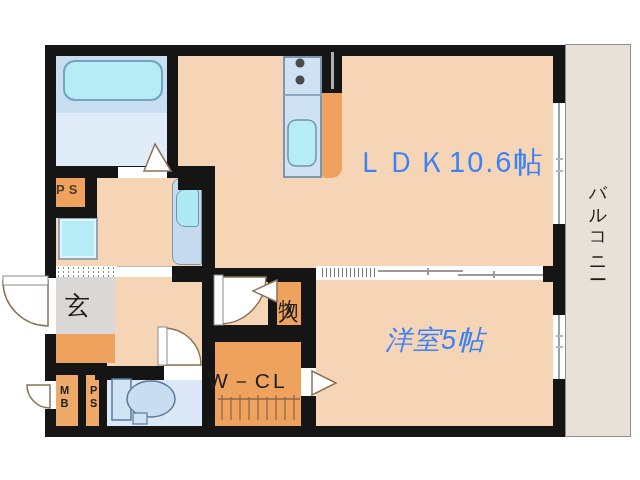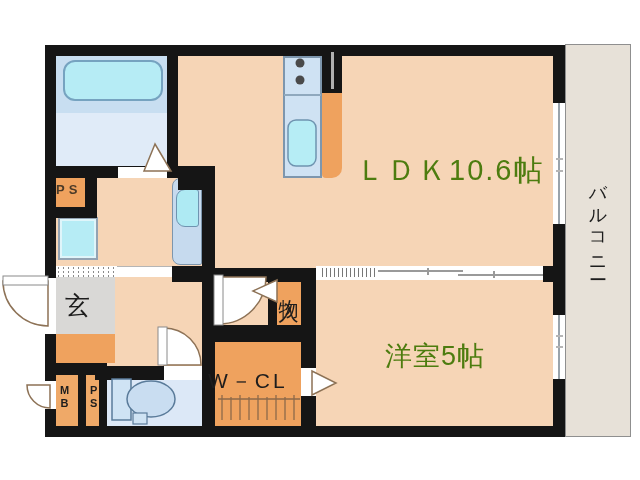--- a/index.html
+++ b/index.html
@@ -3,21 +3,21 @@
 <meta charset="utf-8">
 <style>
   html,body{margin:0;padding:0;background:#fff;}
   .stage{position:relative;width:640px;height:480px;background:#ffffff;overflow:hidden;
          font-family:"Liberation Sans","DejaVu Sans",sans-serif;}
   .abs{position:absolute;}
   .floor{position:absolute;}
   .wall{position:absolute;background:#151515;}
   .gap{position:absolute;background:#ffffff;}
   .label{position:absolute;color:#1d1d1d;white-space:nowrap;line-height:1.05;}
-  .label-brown{color:#4d7c0f;margin-top:8px;}
+  .label-brown{color:#3b82f6;}
   .vtext{writing-mode:vertical-rl;text-orientation:mixed;}
   .vupright{writing-mode:vertical-rl;text-orientation:upright;}
   .dots{background-image:radial-gradient(#8a8a8a 0.9px, transparent 1px);background-size:5px 4px;}
   .hatchv{background-image:repeating-linear-gradient(90deg,#777 0 1px,transparent 1px 4px);}
   svg{position:absolute;left:0;top:0;}
 </style>
 </head>
 <body>
 
 <div class="stage">
@@ -122,21 +122,21 @@
 
     <path d="M218,399 H300 M222,395 V420 M231,397 V420 M240,395 V420 M249,397 V420 M258,395 V420 M267,397 V420 M276,395 V420 M285,397 V420 M294,395 V420" fill="none" stroke="#8d6a4a" stroke-width="1.3"></path>
 
     <circle cx="300" cy="63" r="4.5" fill="#4a4a4a"></circle>
     <circle cx="300" cy="80" r="4.5" fill="#4a4a4a"></circle>
     <rect x="331" y="52" width="3" height="37" fill="#b0b0b0"></rect>
     <rect x="288" y="120" width="28" height="46" rx="8" fill="#b6edf5" stroke="#6f94b0" stroke-width="1.5"></rect>
   </svg>
 
   <div class="label label-brown" style="left:356px;top:147px;font-size:29px;letter-spacing:2px;">ＬＤＫ10.6帖</div>
-  <div class="label label-brown" style="left:385px;top:334px;font-size:27px;letter-spacing:1px;">洋室5帖</div>
+  <div class="label label-brown" style="left:385px;top:326px;font-size:27px;letter-spacing:1px;font-style:italic;">洋室5帖</div>
   <div class="label vtext" style="left:588px;top:172px;font-size:18px;letter-spacing:4px;">バルコニー</div>
   <div class="label" style="left:65px;top:292px;font-size:25px;">玄</div>
   <div class="label vupright" style="left:278px;top:284px;font-size:20px;letter-spacing:2px;">物入</div>
   <div class="label" style="left:208px;top:370px;font-size:21px;letter-spacing:3px;">W－CL</div>
   <div class="label" style="left:56px;top:183px;font-size:13px;letter-spacing:4px;color:#4a3a28;font-weight:bold;">PS</div>
   <div class="label vupright" style="left:58px;top:384px;font-size:11px;font-weight:bold;letter-spacing:1px;">MB</div>
   <div class="label vupright" style="left:87px;top:384px;font-size:11px;font-weight:bold;letter-spacing:1px;">PS</div>
 
 </div>
 

